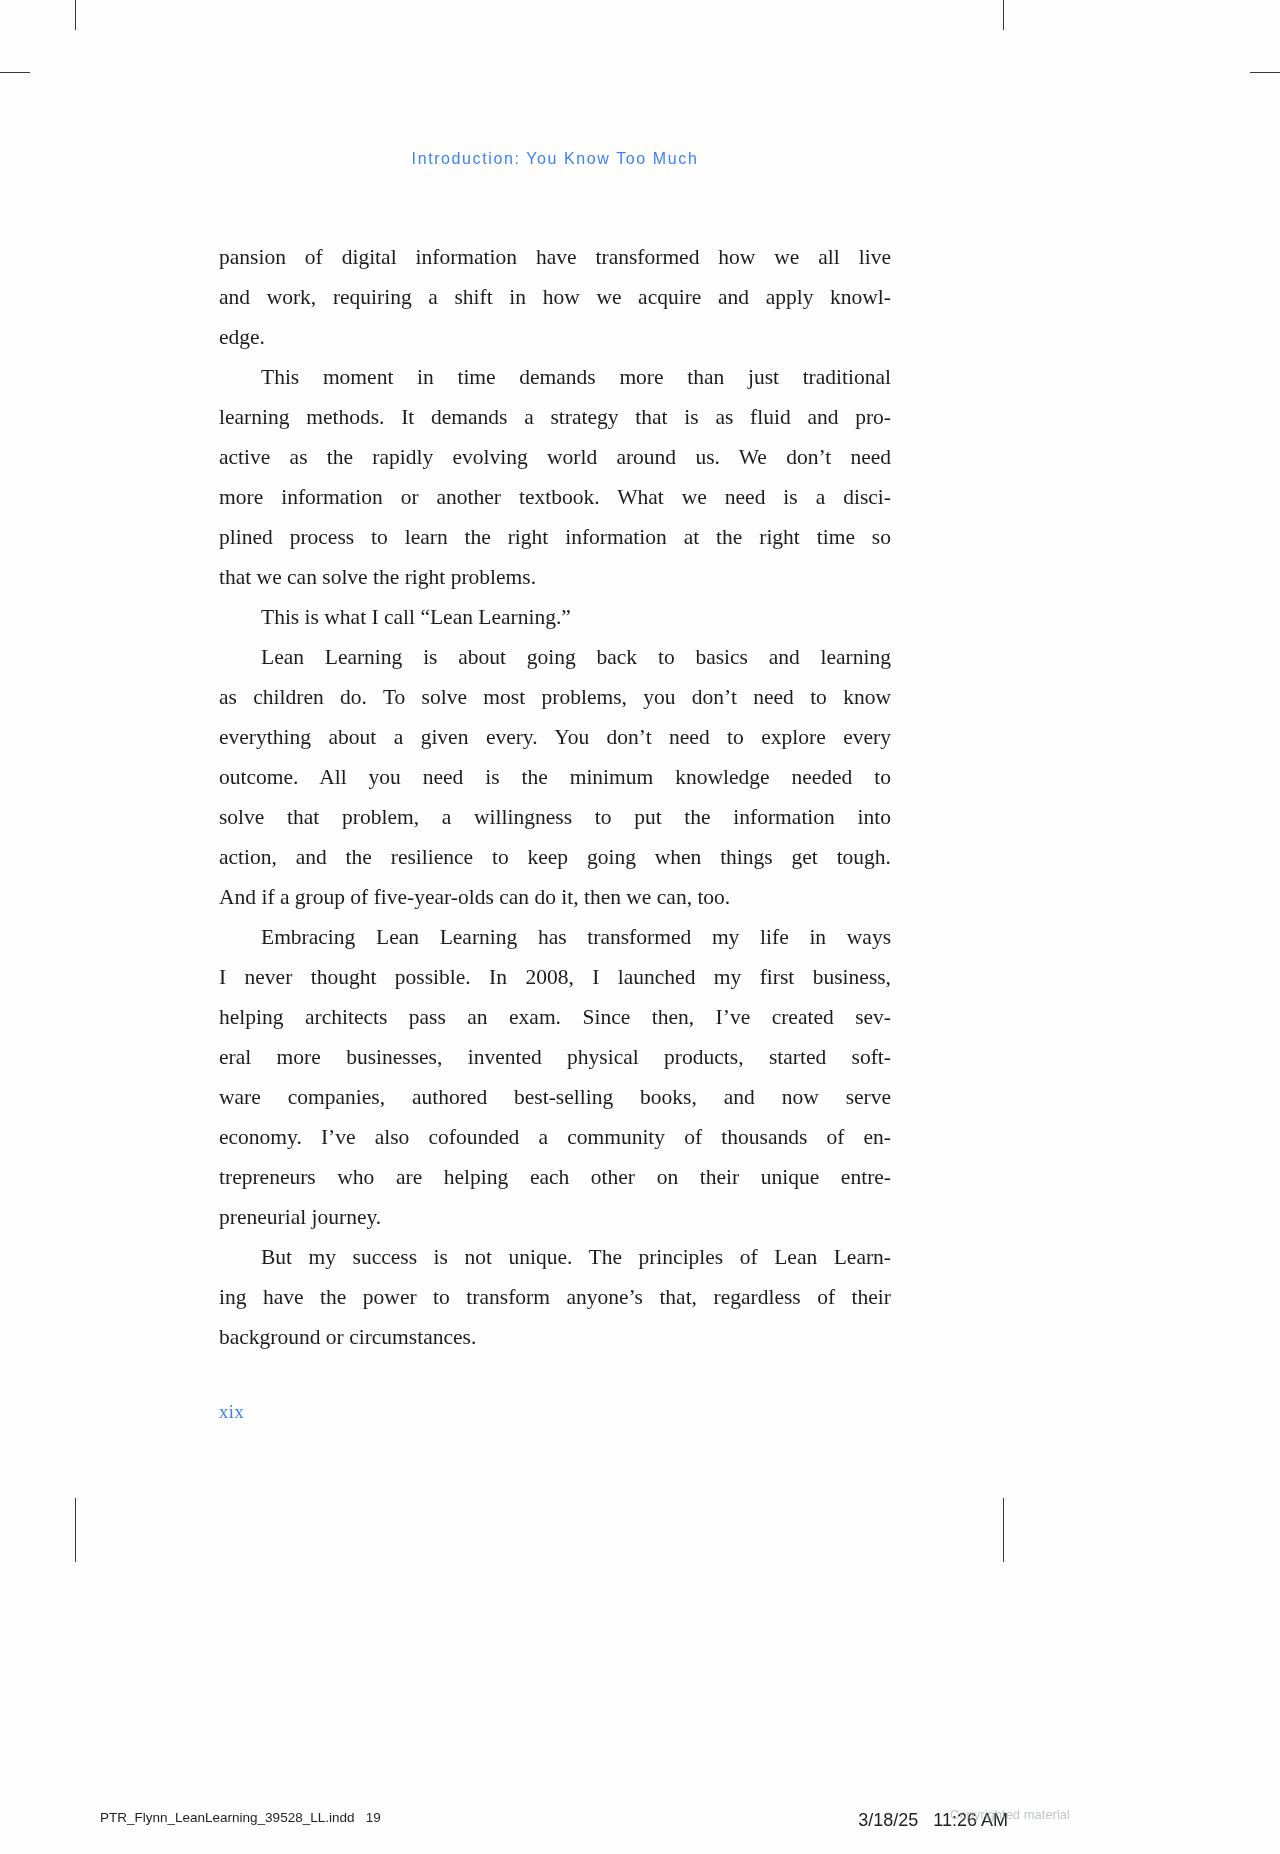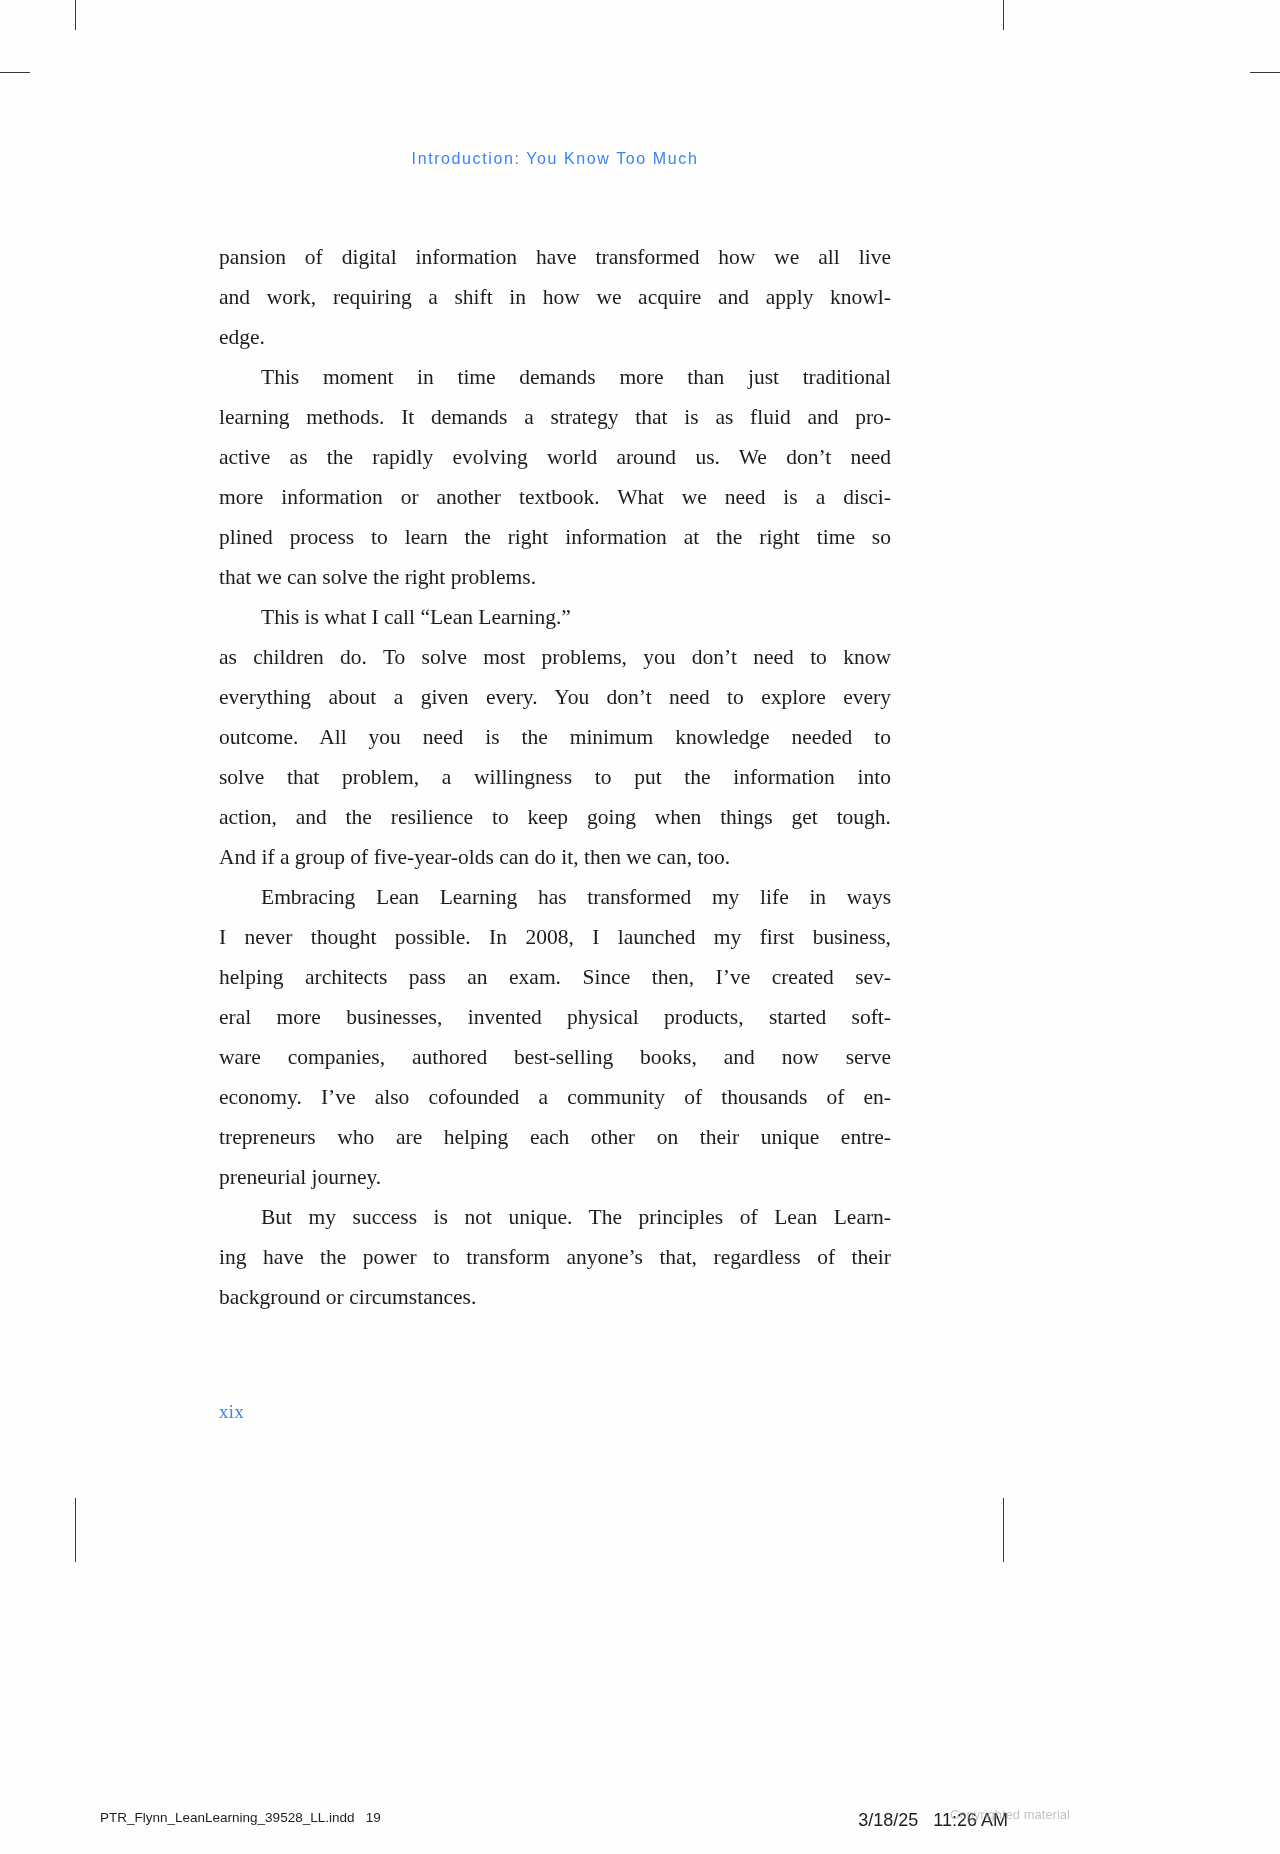--- a/index.html
+++ b/index.html
@@ -79,20 +79,21 @@
     <div class="ln jl">more information or another textbook. What we need is a disci-</div>
     <div class="ln jl">plined process to learn the right information at the right time so</div>
     <div class="ln">that we can solve the right problems.</div>
   </div>
 
   <div>
     <div class="ln ind">This is what I call “Lean Learning.”</div>
   </div>
 
   <div>
+    <div class="ln jl ind">Lean Learning is about going back to basics and learning</div>
     <div class="ln jl">as children do. To solve most problems, you don’t need to know</div>
     <div class="ln jl">everything about a given every. You don’t need to explore every</div>
     <div class="ln jl">outcome. All you need is the minimum knowledge needed to</div>
     <div class="ln jl">solve that problem, a willingness to put the information into</div>
     <div class="ln jl">action, and the resilience to keep going when things get tough.</div>
     <div class="ln">And if a group of five-year-olds can do it, then we can, too.</div>
   </div>
 
   <div>
     <div class="ln jl ind">Embracing Lean Learning has transformed my life in ways</div>

